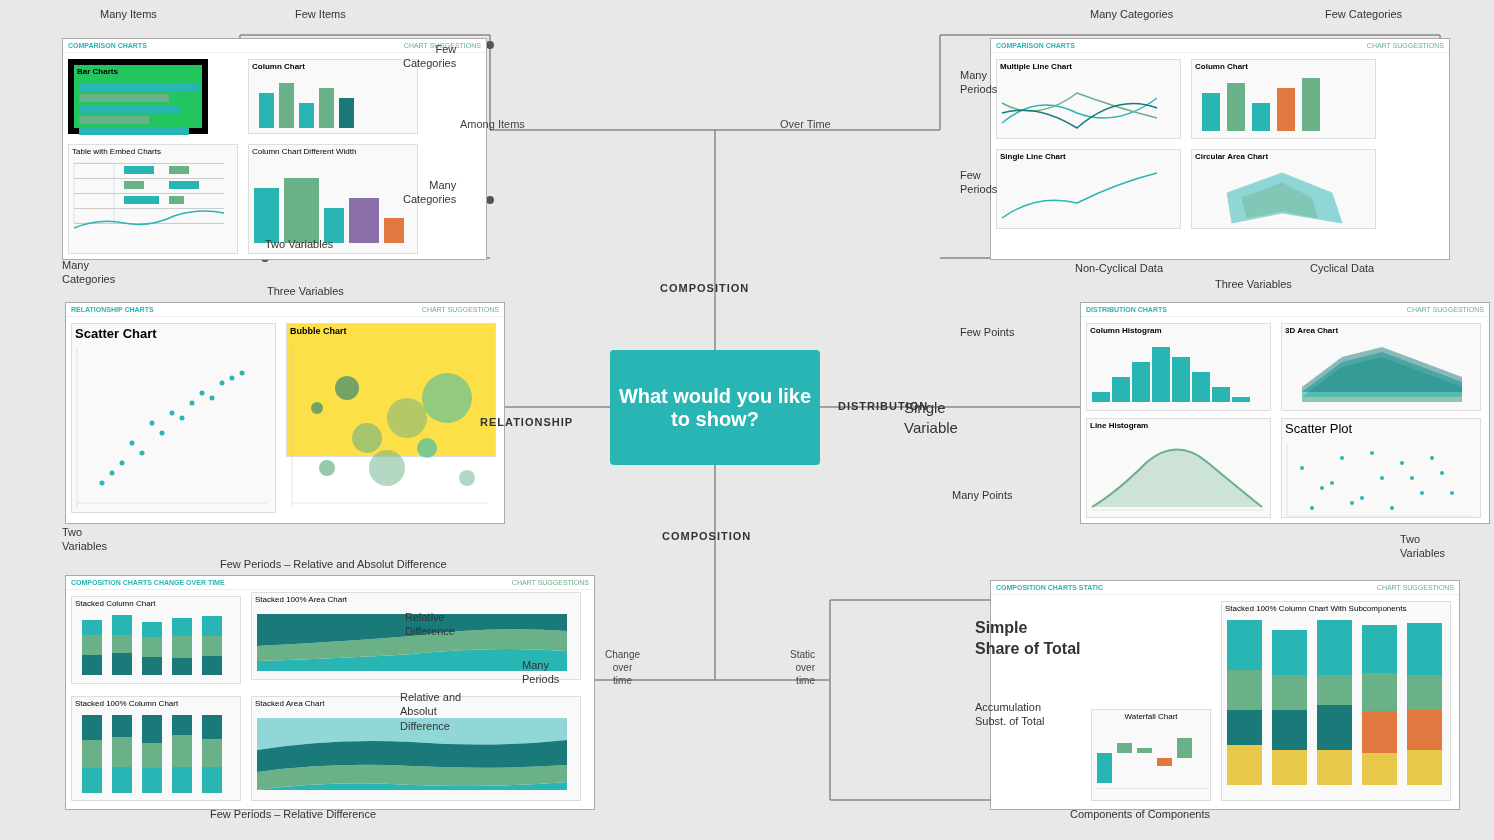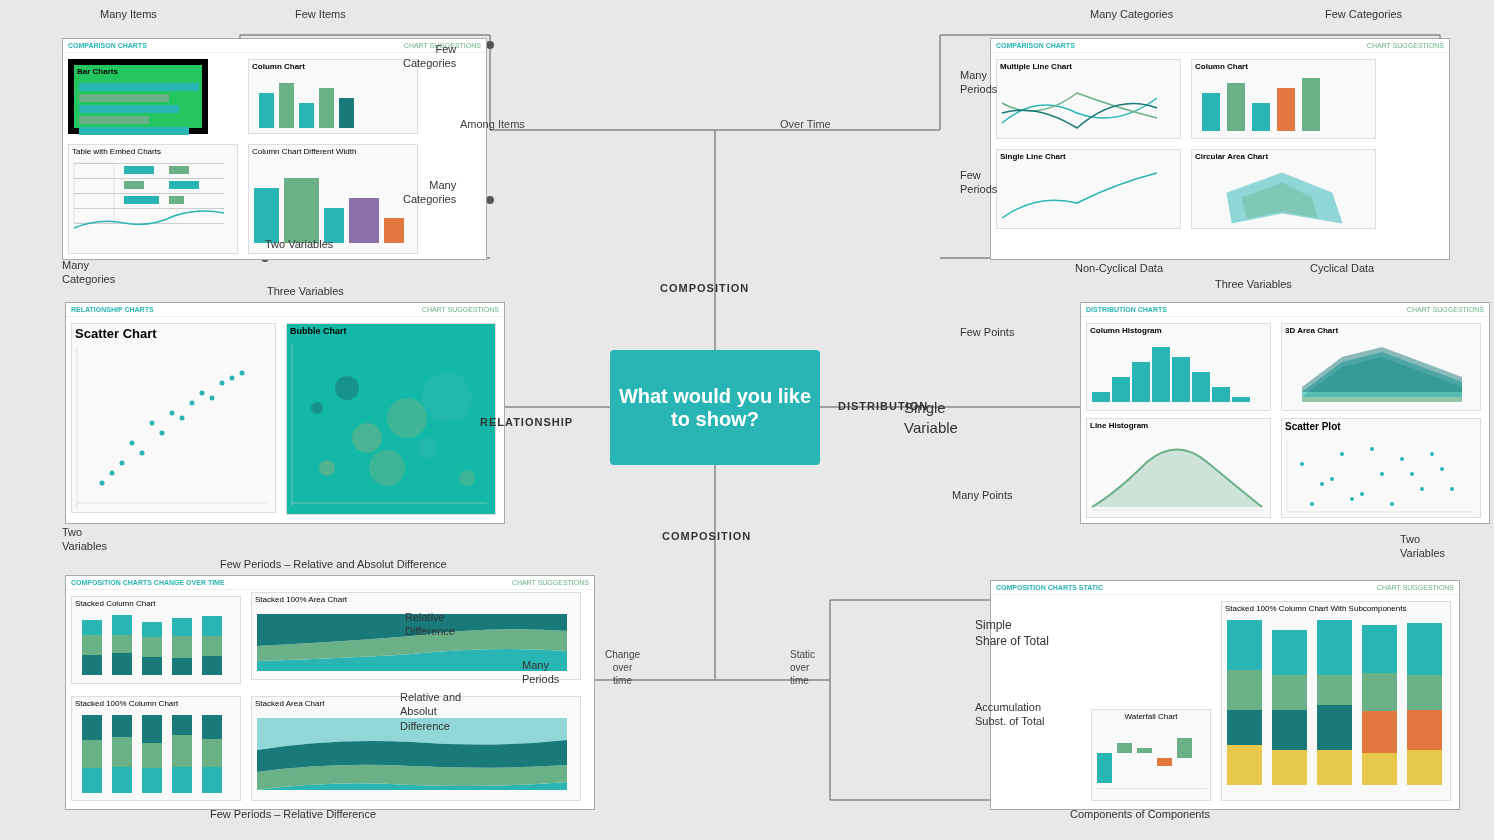--- a/index.html
+++ b/index.html
@@ -130,21 +130,21 @@
   </div>
 
   <div style="position:absolute; left:660px; top:282px; font-size:11px; font-weight:bold; color:#333; letter-spacing:1px; z-index:5;">COMPOSITION</div>
   <div style="position:absolute; left:838px; top:400px; font-size:11px; font-weight:bold; color:#333; letter-spacing:1px; z-index:5;">DISTRIBUTION</div>
   <div style="position:absolute; left:480px; top:416px; font-size:11px; font-weight:bold; color:#333; letter-spacing:1px; z-index:5;">RELATIONSHIP</div>
   <div style="position:absolute; left:662px; top:530px; font-size:11px; font-weight:bold; color:#333; letter-spacing:1px; z-index:5;">COMPOSITION</div>
 
   <div style="position:absolute; left:460px; top:118px; font-size:11px; color:#444; z-index:5;">Among Items</div>
   <div style="position:absolute; left:780px; top:118px; font-size:11px; color:#444; z-index:5;">Over Time</div>
   <div style="position:absolute; left:605px; top:648px; font-size:10px; color:#444; text-align:center; z-index:5; line-height:1.3;">Change<br>over<br>time</div>
-  <div style="position:absolute; left:790px; top:648px; font-size:10px; color:#444; text-align:left; z-index:5; line-height:1.3;">Static<br>over<br>time</div>
+  <div style="position:absolute; left:790px; top:648px; font-size:10px; color:#444; text-align:right; z-index:5; line-height:1.3;">Static<br>over<br>time</div>
 
   <div style="position:absolute; left:62px; top:38px; width:425px; height:222px; border:1.5px solid #aaa; background:white; z-index:2;">
 
     <div style="display:flex; justify-content:space-between; padding:3px 5px; border-bottom:1px solid #eee;">
       <span style="font-size:7px; font-weight:bold; color:#2ab5b5; text-transform:uppercase;">COMPARISON CHARTS</span>
       <span style="font-size:7px; color:#6ab187;">CHART SUGGESTIONS</span>
     </div>
 
     <div style="position:absolute; left:5px; top:20px; width:140px; height:75px; border:6px solid #000000; background:#22c55e;">
       <div style="font-size:8px; font-weight:bold; padding:2px 3px;">Bar Charts</div>
@@ -277,21 +277,21 @@
         <circle cx="150" cy="40" r="2.5" fill="#2ab5b5"></circle>
         <circle cx="160" cy="35" r="2.5" fill="#2ab5b5"></circle>
         <circle cx="70" cy="110" r="2.5" fill="#2ab5b5"></circle>
         <circle cx="140" cy="55" r="2.5" fill="#2ab5b5"></circle>
         <circle cx="170" cy="30" r="2.5" fill="#2ab5b5"></circle>
         <line x1="5" y1="160" x2="195" y2="160" stroke="#ccc" stroke-width="0.5"></line>
         <line x1="5" y1="5" x2="5" y2="165" stroke="#ccc" stroke-width="0.5"></line>
       </svg>
     </div>
 
-    <div style="position:absolute; left:220px; top:20px; width:210px; height:192px; border:1px solid #ddd; background:#14b8a6;">
+    <div style="position:absolute; left:220px; top:20px; width:210px; height:134px; border:1px solid #ddd; background:#fde047;">
       <div style="font-size:9px; font-weight:bold; padding:2px 3px;">Bubble Chart</div>
       <svg width="205" height="172">
         <circle cx="40" cy="130" r="8" fill="#6ab187" opacity="0.7"></circle>
         <circle cx="80" cy="100" r="15" fill="#6ab187" opacity="0.6"></circle>
         <circle cx="120" cy="80" r="20" fill="#6ab187" opacity="0.5"></circle>
         <circle cx="160" cy="60" r="25" fill="#2ab5b5" opacity="0.5"></circle>
         <circle cx="60" cy="50" r="12" fill="#1a7a7a" opacity="0.6"></circle>
         <circle cx="100" cy="130" r="18" fill="#6ab187" opacity="0.5"></circle>
         <circle cx="140" cy="110" r="10" fill="#2ab5b5" opacity="0.6"></circle>
         <circle cx="180" cy="140" r="8" fill="#6ab187" opacity="0.5"></circle>
@@ -336,21 +336,21 @@
 
     <div style="position:absolute; left:5px; top:115px; width:185px; height:100px; border:1px solid #ddd; background:#f9f9f9;">
       <div style="font-size:8px; font-weight:bold; padding:2px 3px;">Line Histogram</div>
       <svg width="180" height="82">
         <path d="M 5 75 Q 30 60 60 30 Q 90 5 120 30 Q 150 55 175 75" stroke="#6ab187" fill="rgba(106,177,135,0.3)" stroke-width="2"></path>
         <line x1="5" y1="78" x2="178" y2="78" stroke="#ccc" stroke-width="0.5"></line>
       </svg>
     </div>
 
     <div style="position:absolute; left:200px; top:115px; width:200px; height:100px; border:1px solid #ddd; background:#f9f9f9;">
-      <div style="font-size:10px; font-weight:bold; padding:2px 3px;">Scatter Plot</div>
+      <div style="font-size:13px; font-weight:normal; padding:2px 3px;">Scatter Plot</div>
       <svg width="195" height="82">
         <circle cx="20" cy="30" r="2" fill="#2ab5b5"></circle>
         <circle cx="40" cy="50" r="2" fill="#2ab5b5"></circle>
         <circle cx="60" cy="20" r="2" fill="#2ab5b5"></circle>
         <circle cx="80" cy="60" r="2" fill="#2ab5b5"></circle>
         <circle cx="100" cy="40" r="2" fill="#2ab5b5"></circle>
         <circle cx="120" cy="25" r="2" fill="#2ab5b5"></circle>
         <circle cx="140" cy="55" r="2" fill="#2ab5b5"></circle>
         <circle cx="160" cy="35" r="2" fill="#2ab5b5"></circle>
         <circle cx="30" cy="70" r="2" fill="#2ab5b5"></circle>
@@ -486,17 +486,17 @@
         <rect x="5" y="30" width="15" height="30" fill="#2ab5b5"></rect>
         <rect x="25" y="20" width="15" height="10" fill="#6ab187"></rect>
         <rect x="45" y="25" width="15" height="5" fill="#6ab187"></rect>
         <rect x="65" y="35" width="15" height="8" fill="#e07840"></rect>
         <rect x="85" y="15" width="15" height="20" fill="#6ab187"></rect>
         <rect x="5" y="65" width="110" height="0.5" fill="#ccc"></rect>
       </svg>
     </div>
   </div>
 
-  <div style="position:absolute; left:975px; top:618px; font-size:12px; color:#333; z-index:5; line-height:1.3;">Simple<br>Share of Total</div>
+  <div style="position:absolute; left:975px; top:618px; font-size:16px; color:#333; z-index:5; line-height:1.3;font-weight:bold;">Simple<br>Share of Total</div>
   <div style="position:absolute; left:975px; top:700px; font-size:11px; color:#333; z-index:5; line-height:1.3;">Accumulation<br>Subst. of Total</div>
   <div style="position:absolute; left:1070px; top:808px; font-size:11px; color:#333; z-index:5;">Components of Components</div>
 
 </div>
 
 </body></html>

